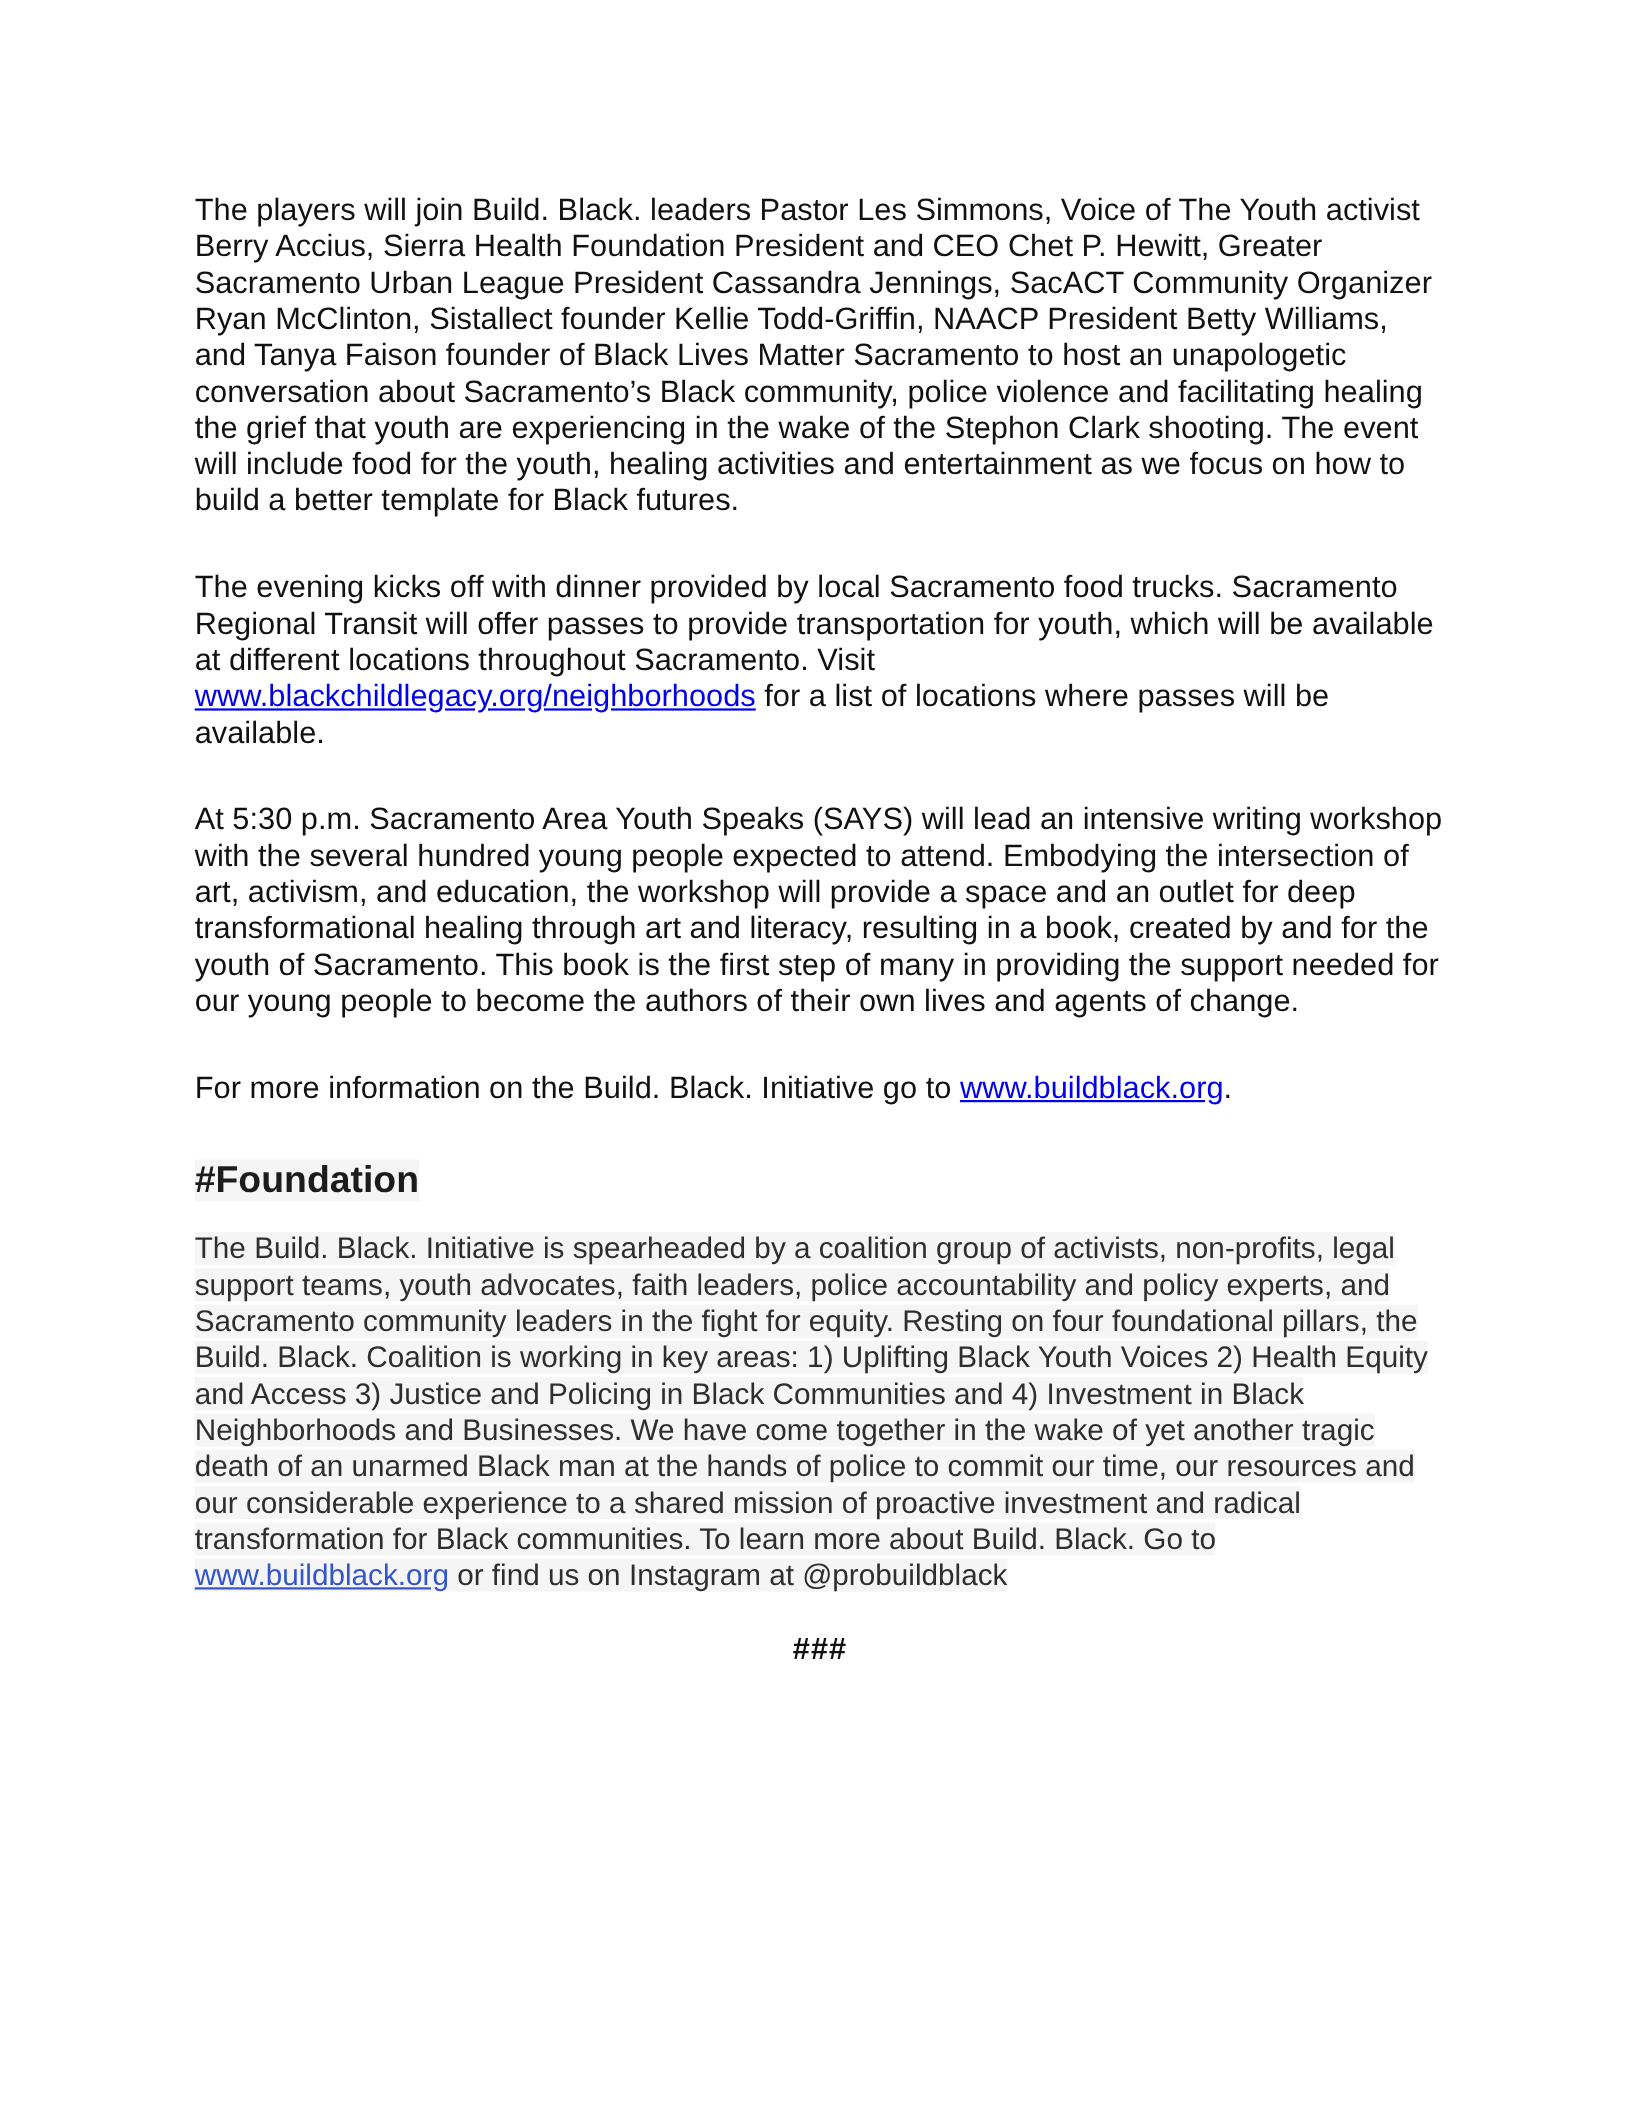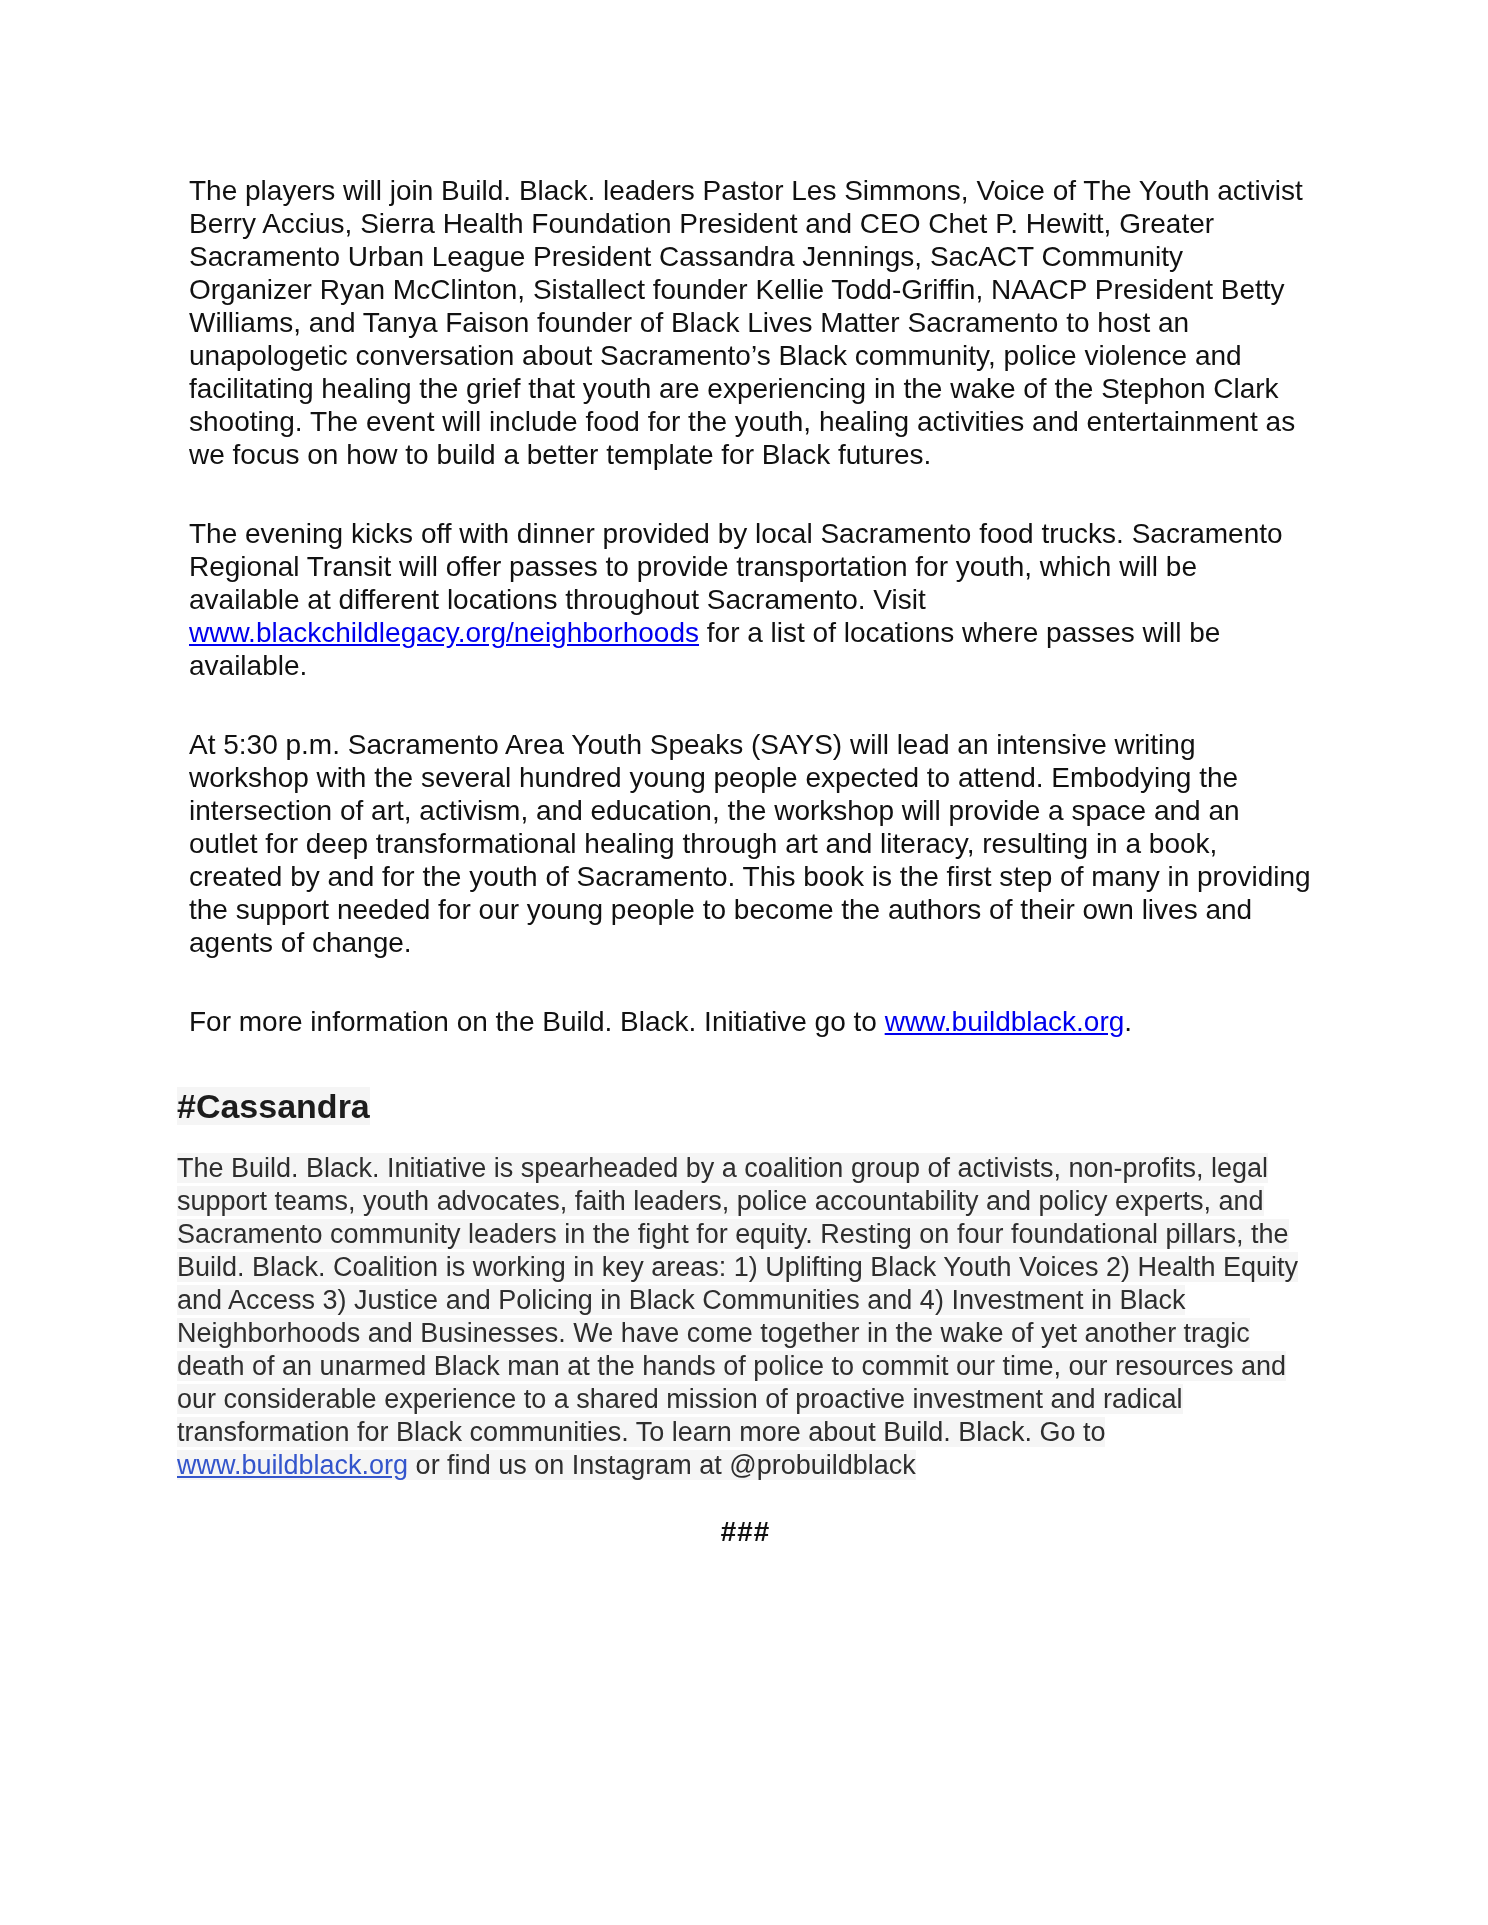--- a/index.html
+++ b/index.html
@@ -29,21 +29,21 @@
     inset: 0;
     background: var(--bg);
   }
   .doc-content {
     position: absolute;
     left: 177px;
     top: 174px;
     width: 1136px;
   }
   .para {
-    margin: 0 0 46px 12px;
+    margin: 0 0 46px 0;
   }
   .para.body {
     font-size: 28px;
     line-height: 33px;
     color: var(--body-color);
   }
   .para.italic {
     font-size: 27px;
     line-height: 33px;
     color: var(--italic-color);
@@ -78,17 +78,17 @@
 </style>
 </head>
 <body>
 
 <div class="doc-page">
   <div class="doc-content">
       <p class="para body"><span>The players will join Build. Black. leaders Pastor Les Simmons, Voice of The Youth activist Berry Accius, Sierra Health Foundation President and CEO Chet P. Hewitt, Greater Sacramento Urban League President Cassandra Jennings, SacACT Community Organizer Ryan McClinton, Sistallect founder Kellie Todd-Griffin, NAACP President Betty Williams, and Tanya Faison founder of Black Lives Matter Sacramento to host an unapologetic conversation about Sacramento’s Black community, police violence and facilitating healing the grief that youth are experiencing in the wake of the Stephon Clark shooting. The event will include food for the youth, healing activities and entertainment as we focus on how to build a better template for Black futures.</span></p>
       <p class="para body"><span>The evening kicks off with dinner provided by local Sacramento food trucks. Sacramento Regional Transit will offer passes to provide transportation for youth, which will be available at different locations throughout Sacramento. Visit </span><a class="doc-link" href="#">www.blackchildlegacy.org/neighborhoods</a><span> for a list of locations where passes will be available.</span></p>
       <p class="para body"><span>At 5:30 p.m. Sacramento Area Youth Speaks (SAYS) will lead an intensive writing workshop with the several hundred young people expected to attend. Embodying the intersection of art, activism, and education, the workshop will provide a space and an outlet for deep transformational healing through art and literacy, resulting in a book, created by and for the youth of Sacramento. This book is the first step of many in providing the support needed for our young people to become the authors of their own lives and agents of change.</span></p>
       <p class="para body"><span>For more information on the Build. Black. Initiative go to </span><a class="doc-link" href="#">www.buildblack.org</a><span>.</span></p>
-      <h2 class="heading"><span class="hl">#Cassandra</span></h2>
+      <h2 class="heading"><span class="hl">#Foundation</span></h2>
       <p class="para italic"><span class="hl">The Build. Black. Initiative is spearheaded by a coalition group of activists, non-profits, legal support teams, youth advocates, faith leaders, police accountability and policy experts, and Sacramento community leaders in the fight for equity. Resting on four foundational pillars, the Build. Black. Coalition is working in key areas: 1) Uplifting Black Youth Voices 2) Health Equity and Access 3) Justice and Policing in Black Communities and 4) Investment in Black Neighborhoods and Businesses. We have come together in the wake of yet another tragic death of an unarmed Black man at the hands of police to commit our time, our resources and our considerable experience to a shared mission of proactive investment and radical transformation for Black communities. To learn more about Build. Black. Go to </span><a class="doc-link hl" href="#">www.buildblack.org</a><span class="hl"> or find us on Instagram at @probuildblack</span></p>
       <p class="para end-mark"><span>###</span></p>
     </div>
 </div>
 
 </body></html>

